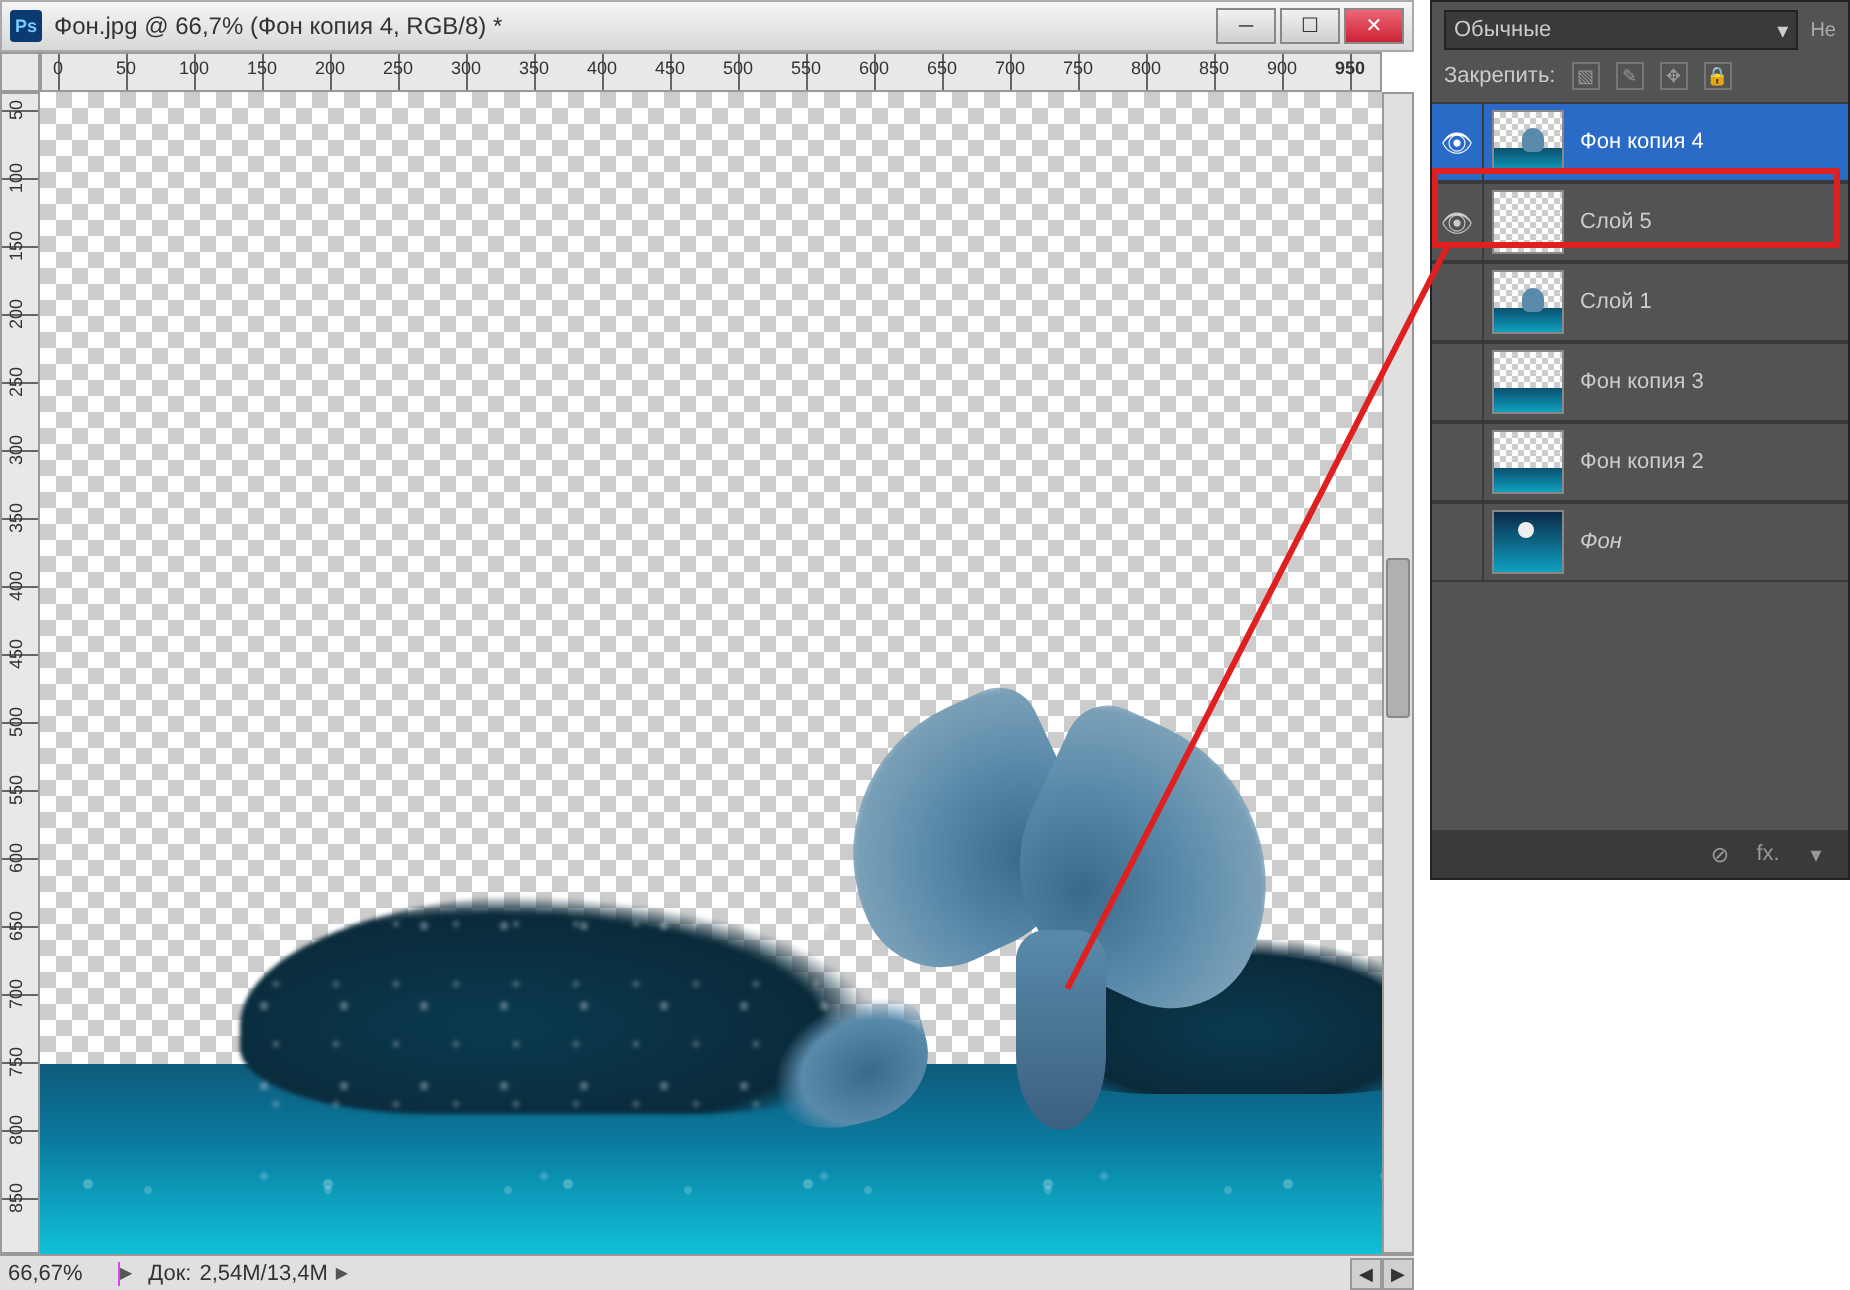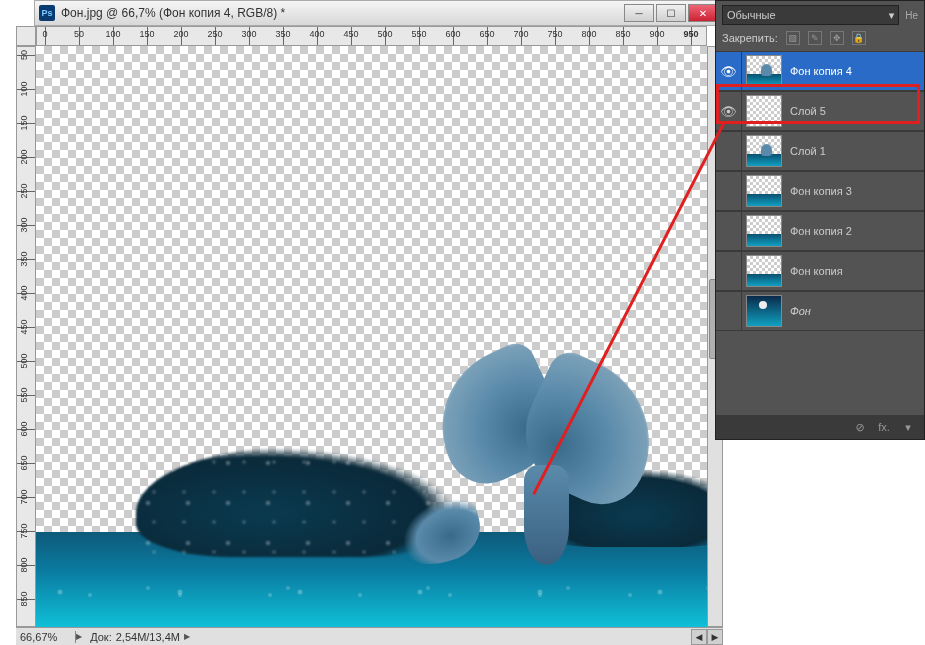--- a/index.html
+++ b/index.html
@@ -1,17 +1,17 @@
 <!DOCTYPE html>
 <html><head>
 <meta charset="utf-8">
 <style>
 * { box-sizing: border-box; margin: 0; padding: 0; font-family: Tahoma, Arial, sans-serif; }
 body { background: #fff; width: 925px; height: 645px; position: relative; overflow: hidden; }
-.doc-window { position: absolute; left: 16px; top: 0; width: 707px; height: 645px; display: flex; flex-direction: column; padding-left: 18px; }
+.doc-window { position: absolute; left: 0; top: 0; width: 707px; height: 645px; display: flex; flex-direction: column; }
 .titlebar { height: 26px; background: linear-gradient(#f5f5f5,#d8d8d8); border: 1px solid #aaa; display: flex; align-items: center; padding: 0 4px; font-size: 12px; color: #333; }
 .ps-icon { width: 16px; height: 16px; background: #0a3a6f; color: #7ac8ff; font-size: 9px; font-weight: bold; display: flex; align-items: center; justify-content: center; border-radius: 2px; margin-right: 6px; }
 .title-text { flex: 1; }
 .win-controls { display: flex; }
 .win-btn { width: 30px; height: 18px; margin-left: 2px; background: linear-gradient(#f0f0f0,#d0d0d0); border: 1px solid #888; display: flex; align-items: center; justify-content: center; font-size: 10px; }
 .win-btn.close { background: linear-gradient(#e67,#c23); color: #fff; }
 
 .rulers-corner { position: absolute; left: 0; top: 26px; width: 20px; height: 20px; background: #e8e8e8; border: 1px solid #999; }
 .ruler-h { position: absolute; left: 20px; top: 26px; right: 16px; height: 20px; background: #e8e8e8; border: 1px solid #999; overflow: hidden; }
 .ruler-h .tick { position: absolute; top: 0; width: 1px; height: 20px; background: #666; }
@@ -277,28 +277,20 @@
         <div class="thumb-cell">
           <div class="thumb-checker"></div>
           <div class="thumb-sea"></div>
         </div>
         <div class="layer-name">Фон копия 2</div>
       </div>
       <div class="layer-row">
         <div class="eye-cell"></div>
         <div class="thumb-cell">
           <div class="thumb-checker"></div>
-          <div class="thumb-sea"></div>
-        </div>
-        <div class="layer-name">Фон копия</div>
-      </div>
-      <div class="layer-row">
-        <div class="eye-cell"></div>
-        <div class="thumb-cell">
-          <div class="thumb-checker"></div>
           <div class="thumb-night"></div>
           <div class="thumb-moon"></div>
         </div>
         <div class="layer-name italic">Фон</div>
       </div>
     </div>
   <div class="panel-footer">
     <span class="footer-icon">⊘</span>
     <span class="footer-icon">fx.</span>
     <span class="footer-icon">▾</span>

